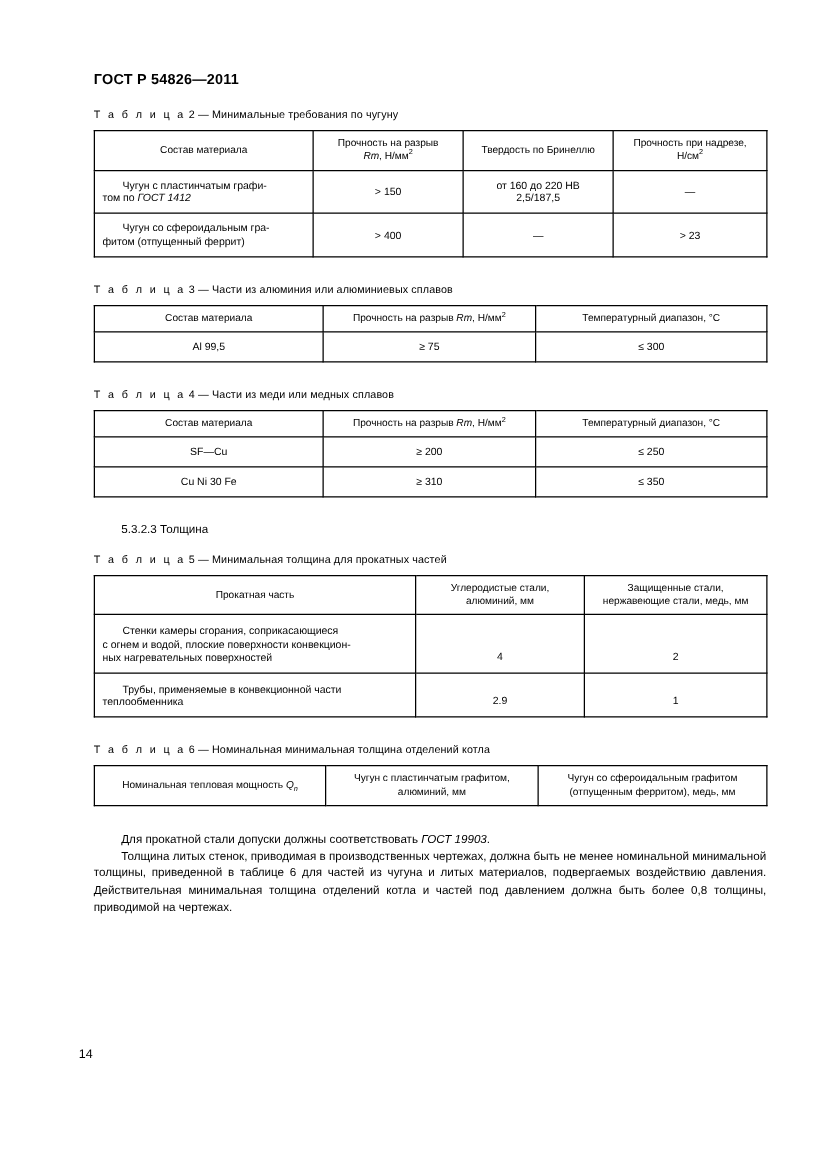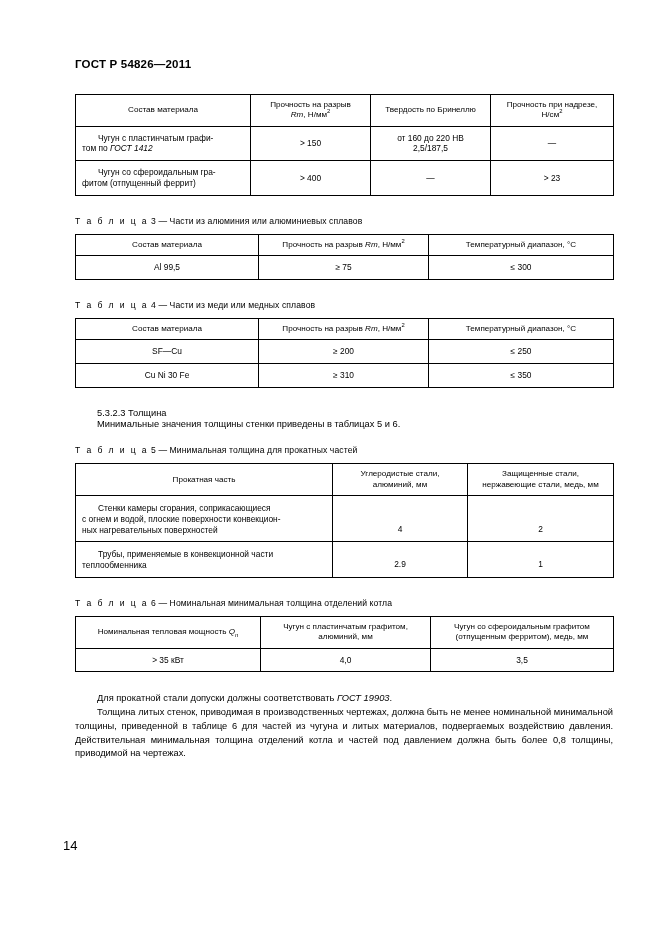--- a/index.html
+++ b/index.html
@@ -97,36 +97,41 @@
     line-height: 1.48;
     text-indent: 22px;
   }
   .para.last { text-align: justify; }
   .para-plain { text-align: left; }
 
   .pagenum {
     position: absolute;
     left: 63px;
     top: 838px;
-    font-size: 13px;
+    font-size: 10px;
   }
 
   .gap-sm { height: 8px; }
   .gap-md { height: 14px; }
   .gap-lg { height: 20px; }
 </style>
 </head>
 <body>
 
 <div class="page">
 
   <div class="doc-header">ГОСТ Р 54826—2011</div>
 
   <div class="content" style="top:86px;">
 
+    <div class="tbl-caption">
+      <span class="spaced">Т а б л и ц а</span><span>&nbsp;</span><span class="num">2</span>
+      <span>—</span>
+      <span>Минимальные требования по чугуну</span>
+    </div>
     <div class="gap-sm"></div>
     <table class="gost">
       <colgroup>
           <col style="width:175px">
           <col style="width:120px">
           <col style="width:120px">
           <col style="width:123px">
         </colgroup>
       <thead>
         <tr>
@@ -228,21 +233,20 @@
           <td class="c">Cu Ni 30 Fe</td>
           <td class="c">≥ 310</td>
           <td class="c">≤ 350</td>
         </tr>
       </tbody>
     </table>
 
     <div class="gap-lg"></div>
 
     <div class="sec-head">5.3.2.3 Толщина</div>
-    <div class="para para-plain">Минимальные значения толщины стенки приведены в таблицах 5 и 6.</div>
 
     <div class="gap-md"></div>
 
     <div class="tbl-caption">
       <span class="spaced">Т а б л и ц а</span><span>&nbsp;</span><span class="num">5</span>
       <span>—</span>
       <span>Минимальная толщина для прокатных частей</span>
     </div>
     <div class="gap-sm"></div>
     <table class="gost">
@@ -306,25 +310,20 @@
             <span>Чугун с пластинчатым графитом,</span><br>
             <span>алюминий, мм</span>
           </td>
           <td>
             <span>Чугун со сфероидальным графитом</span><br>
             <span>(отпущенным ферритом), медь, мм</span>
           </td>
         </tr>
       </thead>
       <tbody>
-        <tr>
-          <td class="c">&gt; 35 кВт</td>
-          <td class="c">4,0</td>
-          <td class="c">3,5</td>
-        </tr>
       </tbody>
     </table>
 
     <div class="gap-lg"></div>
 
     <div class="para para-plain"><span>Для прокатной стали допуски должны соответствовать </span><span class="it">ГОСТ 19903</span><span>.</span></div>
     <div class="para last">Толщина литых стенок, приводимая в производственных чертежах, должна быть не менее номинальной минимальной толщины, приведенной в таблице 6 для частей из чугуна и литых материалов, подвергаемых воздействию давления. Действительная минимальная толщина отделений котла и частей под давлением должна быть более 0,8 толщины, приводимой на чертежах.</div>
 
   </div>
 

